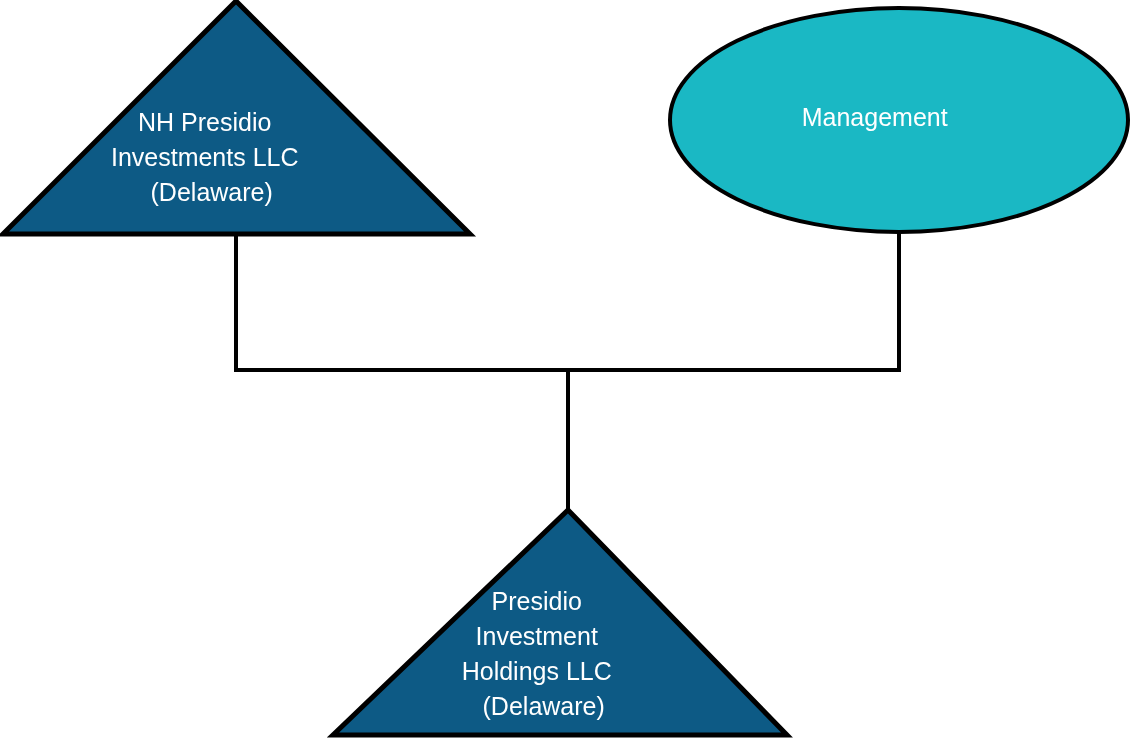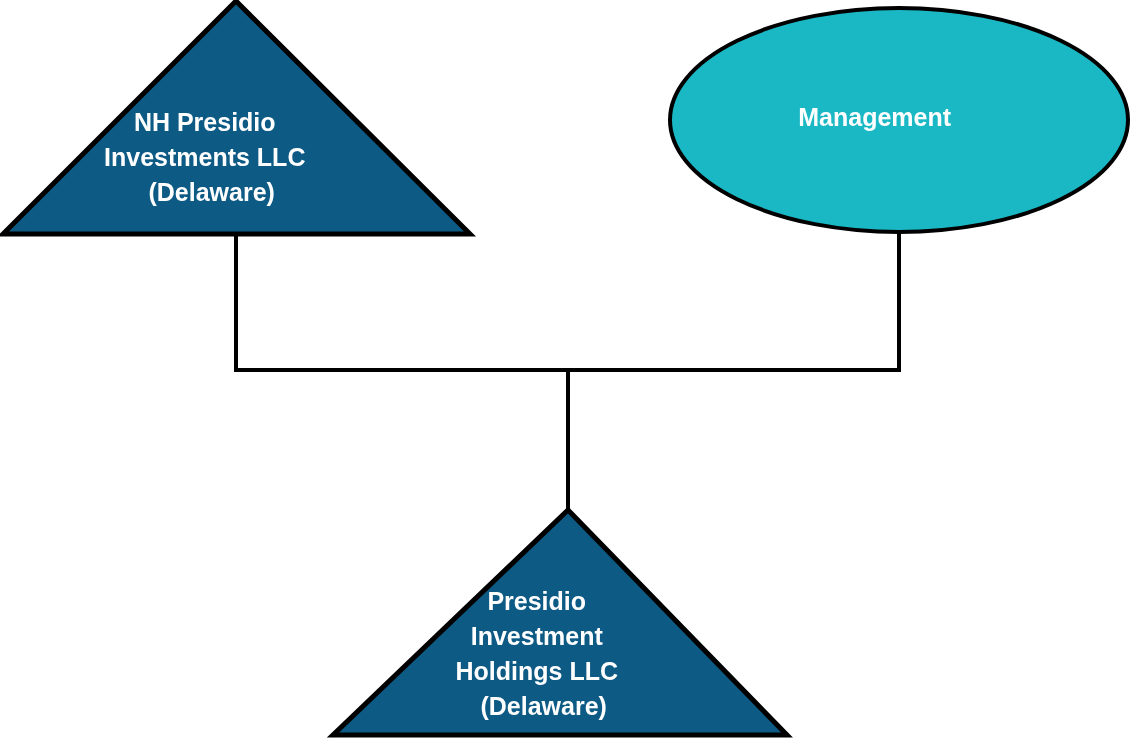--- a/index.html
+++ b/index.html
@@ -12,21 +12,20 @@
     width: 1130px;
     height: 740px;
     overflow: hidden;
     font-family: "Liberation Sans", sans-serif;
   }
   #chart-root {
     position: relative;
     width: 1130px;
     height: 740px;
     background: #ffffff;
-    font-weight: bold;
   }
   #org-svg {
     position: absolute;
     top: 0;
     left: 0;
     width: 1130px;
     height: 740px;
     display: block;
   }
   .node-shape {

